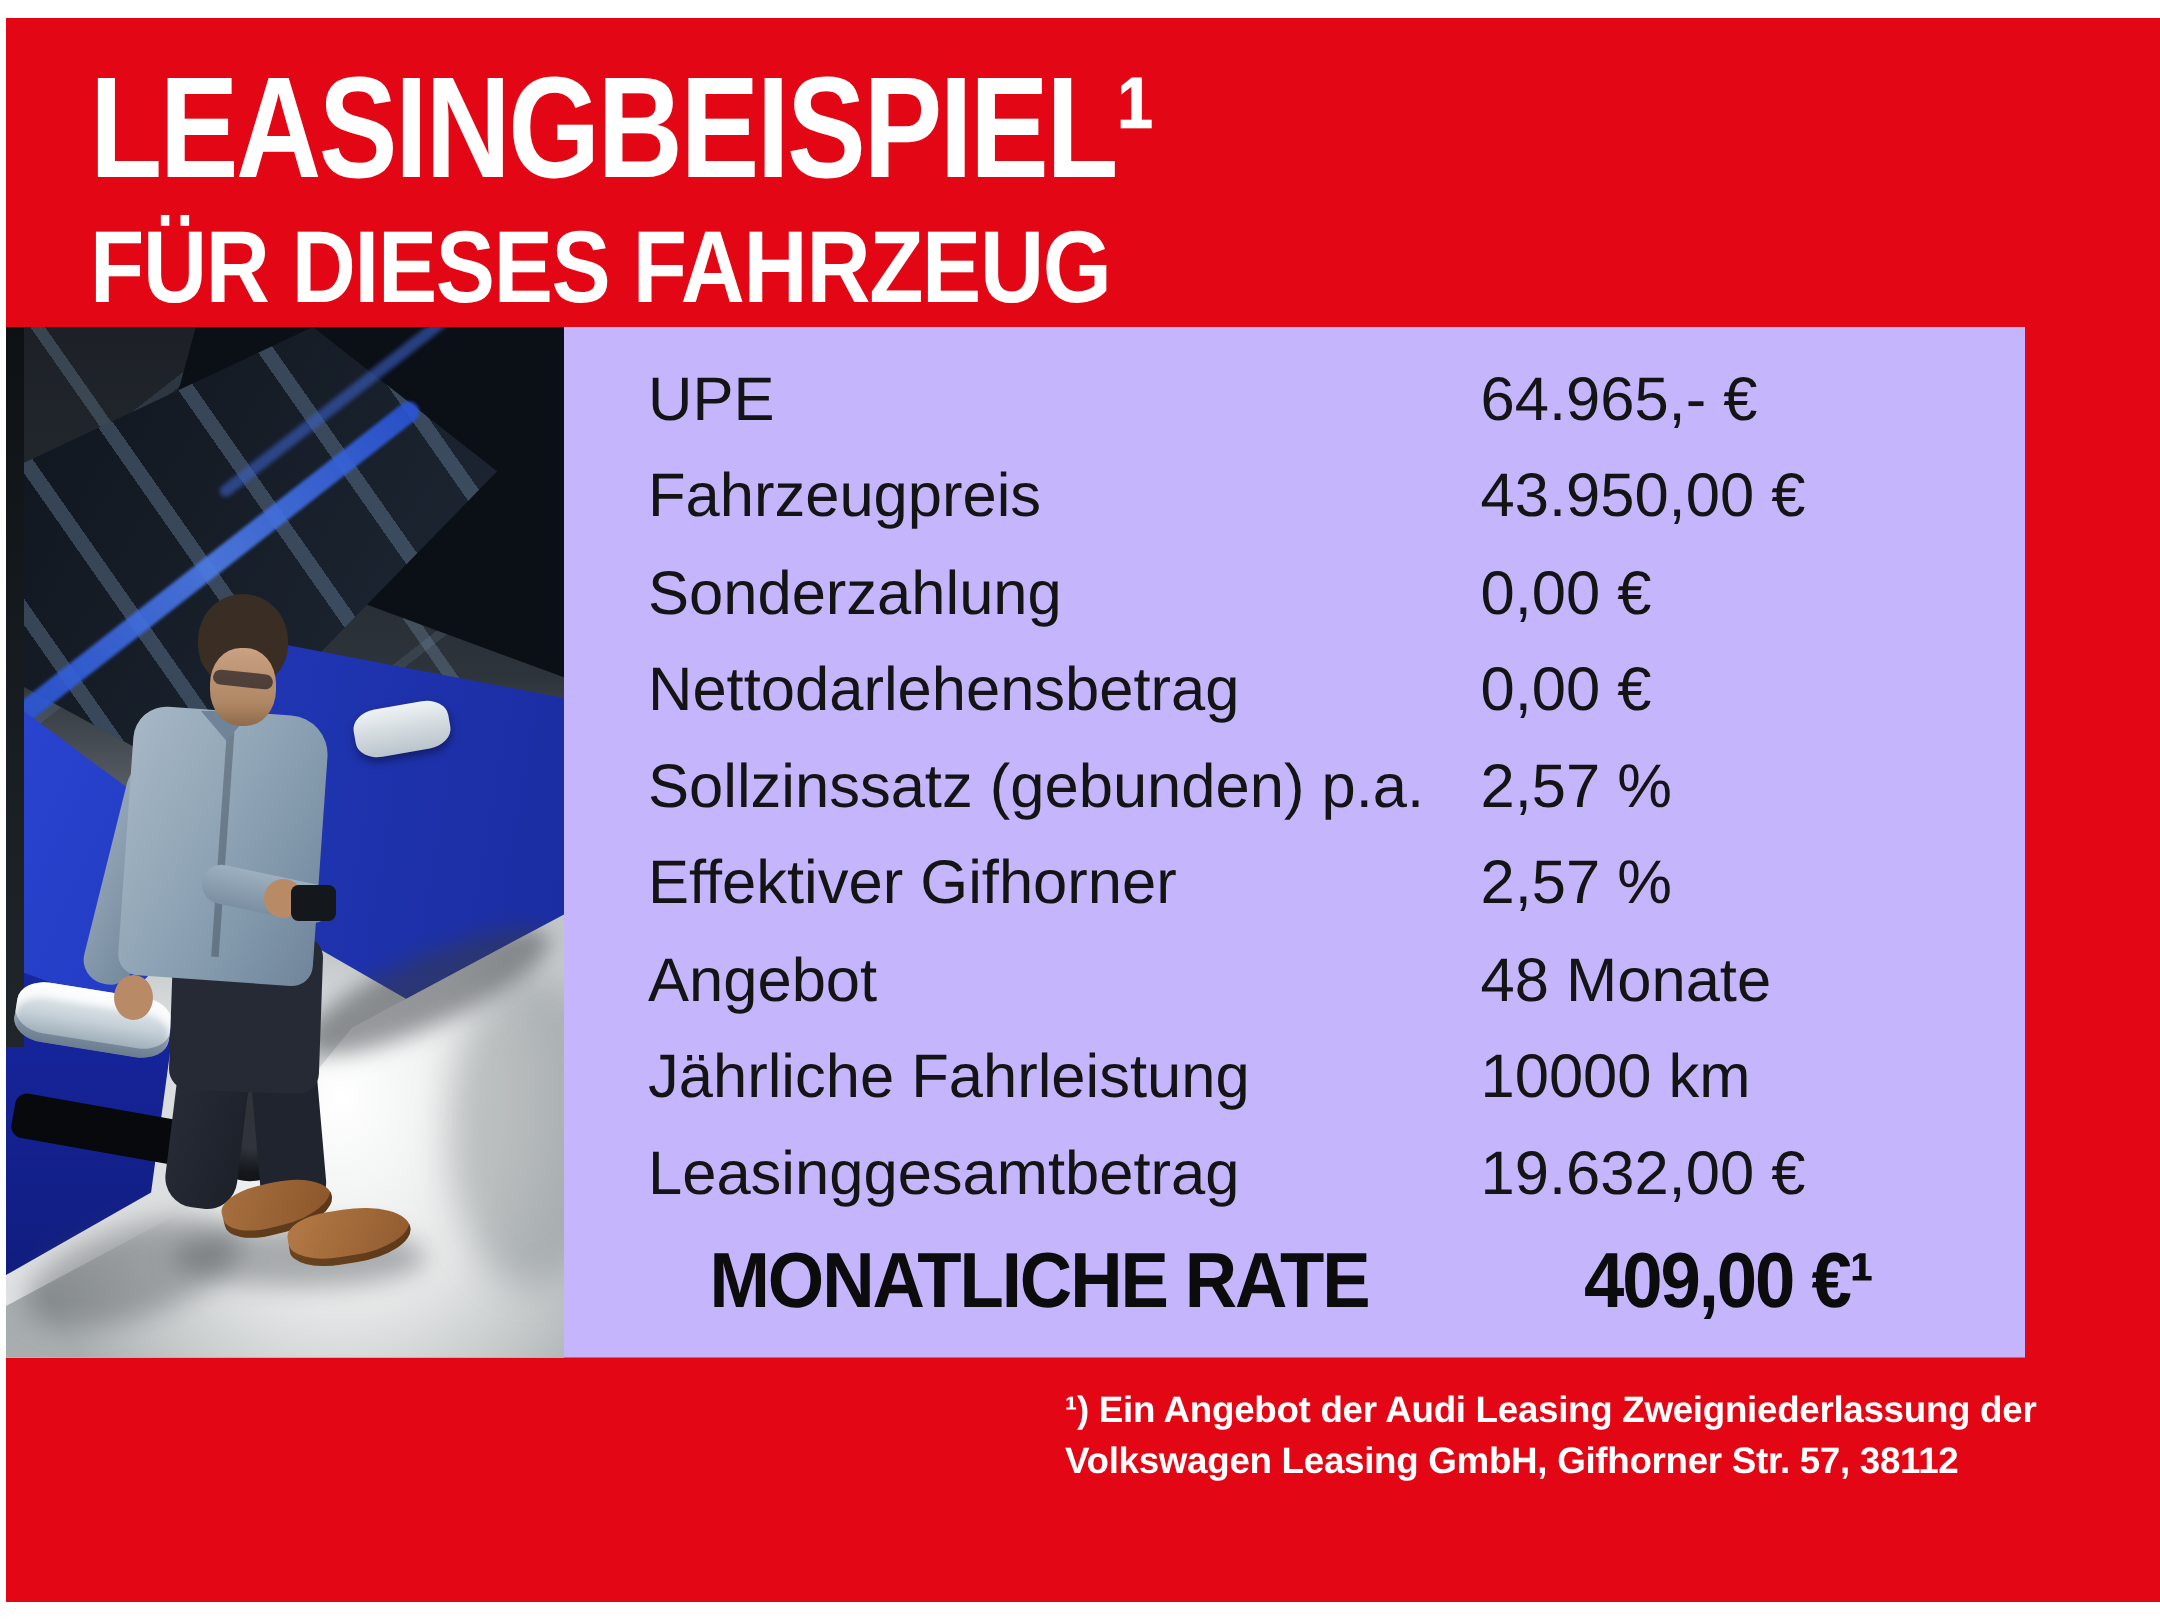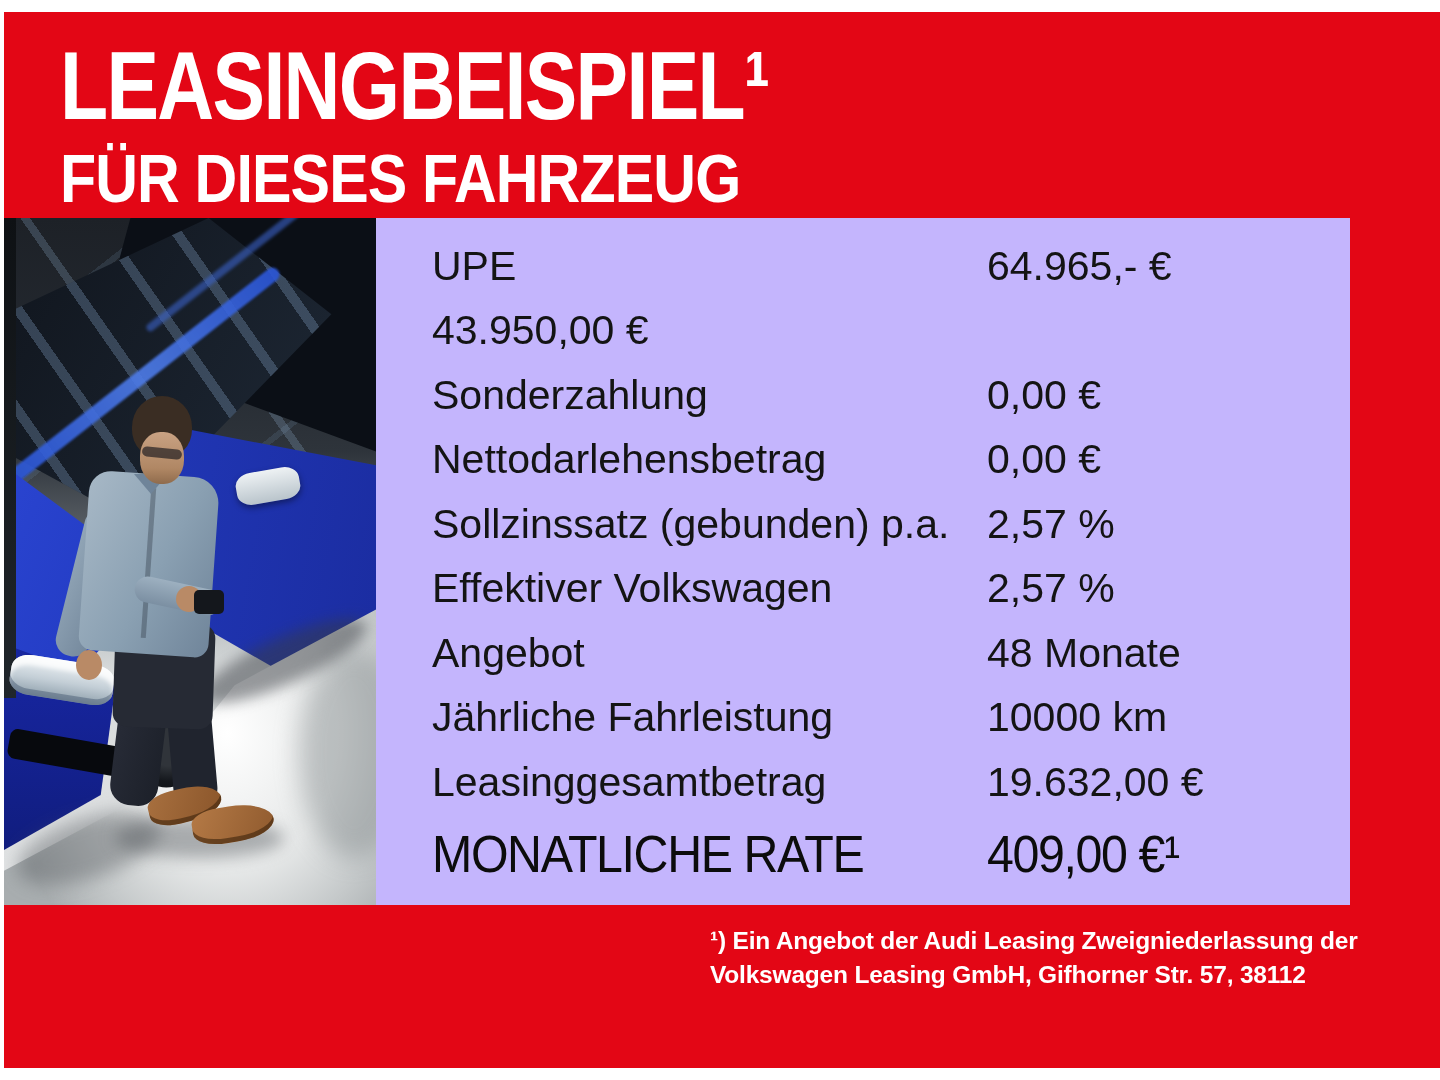--- a/index.html
+++ b/index.html
@@ -26,21 +26,21 @@
     position:absolute;left:0;top:206px;width:1346px;height:687px;background:#c4b5fd;
   }
   
   .offer-table{position:absolute;left:428px;top:16px;width:900px;color:#141414;}
   .offer-row{
     display:grid;grid-template-columns:555px auto;height:64.5px;
     align-items:center;font-size:41px;white-space:nowrap;
   }
   .rate-row{
     display:grid;grid-template-columns:555px auto;height:78px;
-    align-items:center;font-weight:400;font-size:52px;color:#0c0c0c;white-space:nowrap;
+    align-items:center;font-weight:700;font-size:52px;color:#0c0c0c;white-space:nowrap;text-align:center;
   }
   .rate-row .squeeze{
     display:inline-block;transform:scaleX(.93);transform-origin:left center;letter-spacing:-1.5px;
   }
   
   .footnote{
     position:absolute;left:706px;top:912px;color:#ffffff;font-weight:700;
     font-size:24.5px;line-height:34px;letter-spacing:-.2px;white-space:nowrap;
   }
   
@@ -195,36 +195,37 @@
         <div class="mn-shades"></div>
       </div>
     </div>
 
     <div class="offer-table">
       <div class="offer-row">
         <span>UPE</span>
         <span>64.965,- €</span>
       </div>
       <div class="offer-row">
+        <span>Fahrzeugpreis</span>
         <span>43.950,00 €</span>
       </div>
       <div class="offer-row">
         <span>Sonderzahlung</span>
         <span>0,00 €</span>
       </div>
       <div class="offer-row">
         <span>Nettodarlehensbetrag</span>
         <span>0,00 €</span>
       </div>
       <div class="offer-row">
         <span>Sollzinssatz (gebunden) p.a.</span>
         <span>2,57 %</span>
       </div>
       <div class="offer-row">
-        <span>Effektiver Volkswagen</span>
+        <span>Effektiver Gifhorner</span>
         <span>2,57 %</span>
       </div>
       <div class="offer-row">
         <span>Angebot</span>
         <span>48 Monate</span>
       </div>
       <div class="offer-row">
         <span>Jährliche Fahrleistung</span>
         <span>10000 km</span>
       </div>

